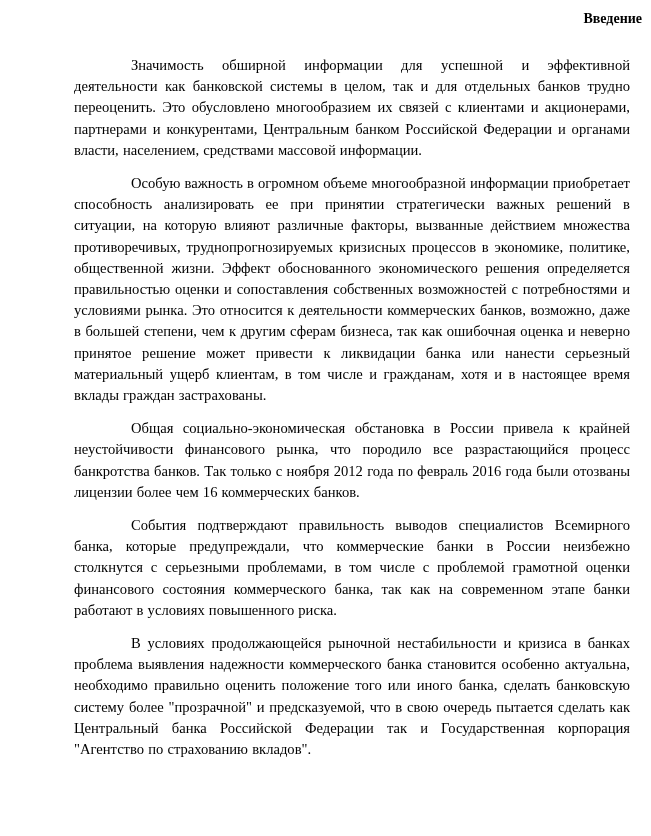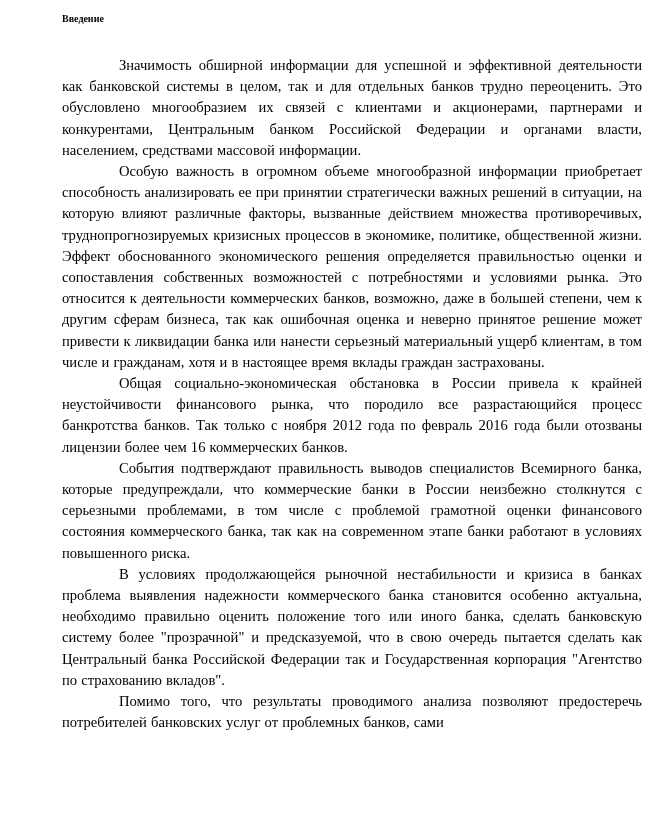--- a/index.html
+++ b/index.html
@@ -19,36 +19,35 @@
     padding: 8px 9px 0 62px;
     background: #ffffff;
     color: #000000;
     font-family: "Liberation Serif", "DejaVu Serif", serif;
     font-size: 14.6px;
     line-height: 21.2px;
     text-align: justify;
     overflow: hidden;
   }
   .doc-title {
-    font-size: 10px;
+    font-size: 14px;
     font-weight: bold;
     line-height: 21px;
     margin: 0 0 26px 0;
-    text-align: left;
+    text-align: right;
   }
   .doc-paragraph {
-    margin: 0;
+    margin: 12px;
     text-indent: 57px;
     word-spacing: 0.5px;
   }
 </style>
 </head>
 <body>
 
 <div class="page">
   <h1 class="doc-title">Введение</h1>
   <p class="doc-paragraph">Значимость обширной информации для успешной и эффективной деятельности как банковской системы в целом, так и для отдельных банков трудно переоценить. Это обусловлено многообразием их связей с клиентами и акционерами, партнерами и конкурентами, Центральным банком Российской Федерации и органами власти, населением, средствами массовой информации.</p>
   <p class="doc-paragraph">Особую важность в огромном объеме многообразной информации приобретает способность анализировать ее при принятии стратегически важных решений в ситуации, на которую влияют различные факторы, вызванные действием множества противоречивых, труднопрогнозируемых кризисных процессов в экономике, политике, общественной жизни. Эффект обоснованного экономического решения определяется правильностью оценки и сопоставления собственных возможностей с потребностями и условиями рынка. Это относится к деятельности коммерческих банков, возможно, даже в большей степени, чем к другим сферам бизнеса, так как ошибочная оценка и неверно принятое решение может привести к ликвидации банка или нанести серьезный материальный ущерб клиентам, в том числе и гражданам, хотя и в настоящее время вклады граждан застрахованы.</p>
   <p class="doc-paragraph">Общая социально-экономическая обстановка в России привела к крайней неустойчивости финансового рынка, что породило все разрастающийся процесс банкротства банков. Так только с ноября 2012 года по февраль 2016 года были отозваны лицензии более чем 16 коммерческих банков.</p>
   <p class="doc-paragraph">События подтверждают правильность выводов специалистов Всемирного банка, которые предупреждали, что коммерческие банки в России неизбежно столкнутся с серьезными проблемами, в том числе с проблемой грамотной оценки финансового состояния коммерческого банка, так как на современном этапе банки работают в условиях повышенного риска.</p>
   <p class="doc-paragraph">В условиях продолжающейся рыночной нестабильности и кризиса в банках проблема выявления надежности коммерческого банка становится особенно актуальна, необходимо правильно оценить положение того или иного банка, сделать банковскую систему более "прозрачной" и предсказуемой, что в свою очередь пытается сделать как Центральный банка Российской Федерации так и Государственная корпорация "Агентство по страхованию вкладов".</p>
-  <p class="doc-paragraph">Помимо того, что результаты проводимого анализа позволяют предостеречь потребителей банковских услуг от проблемных банков, сами</p>
 </div>
 
 </body></html>

